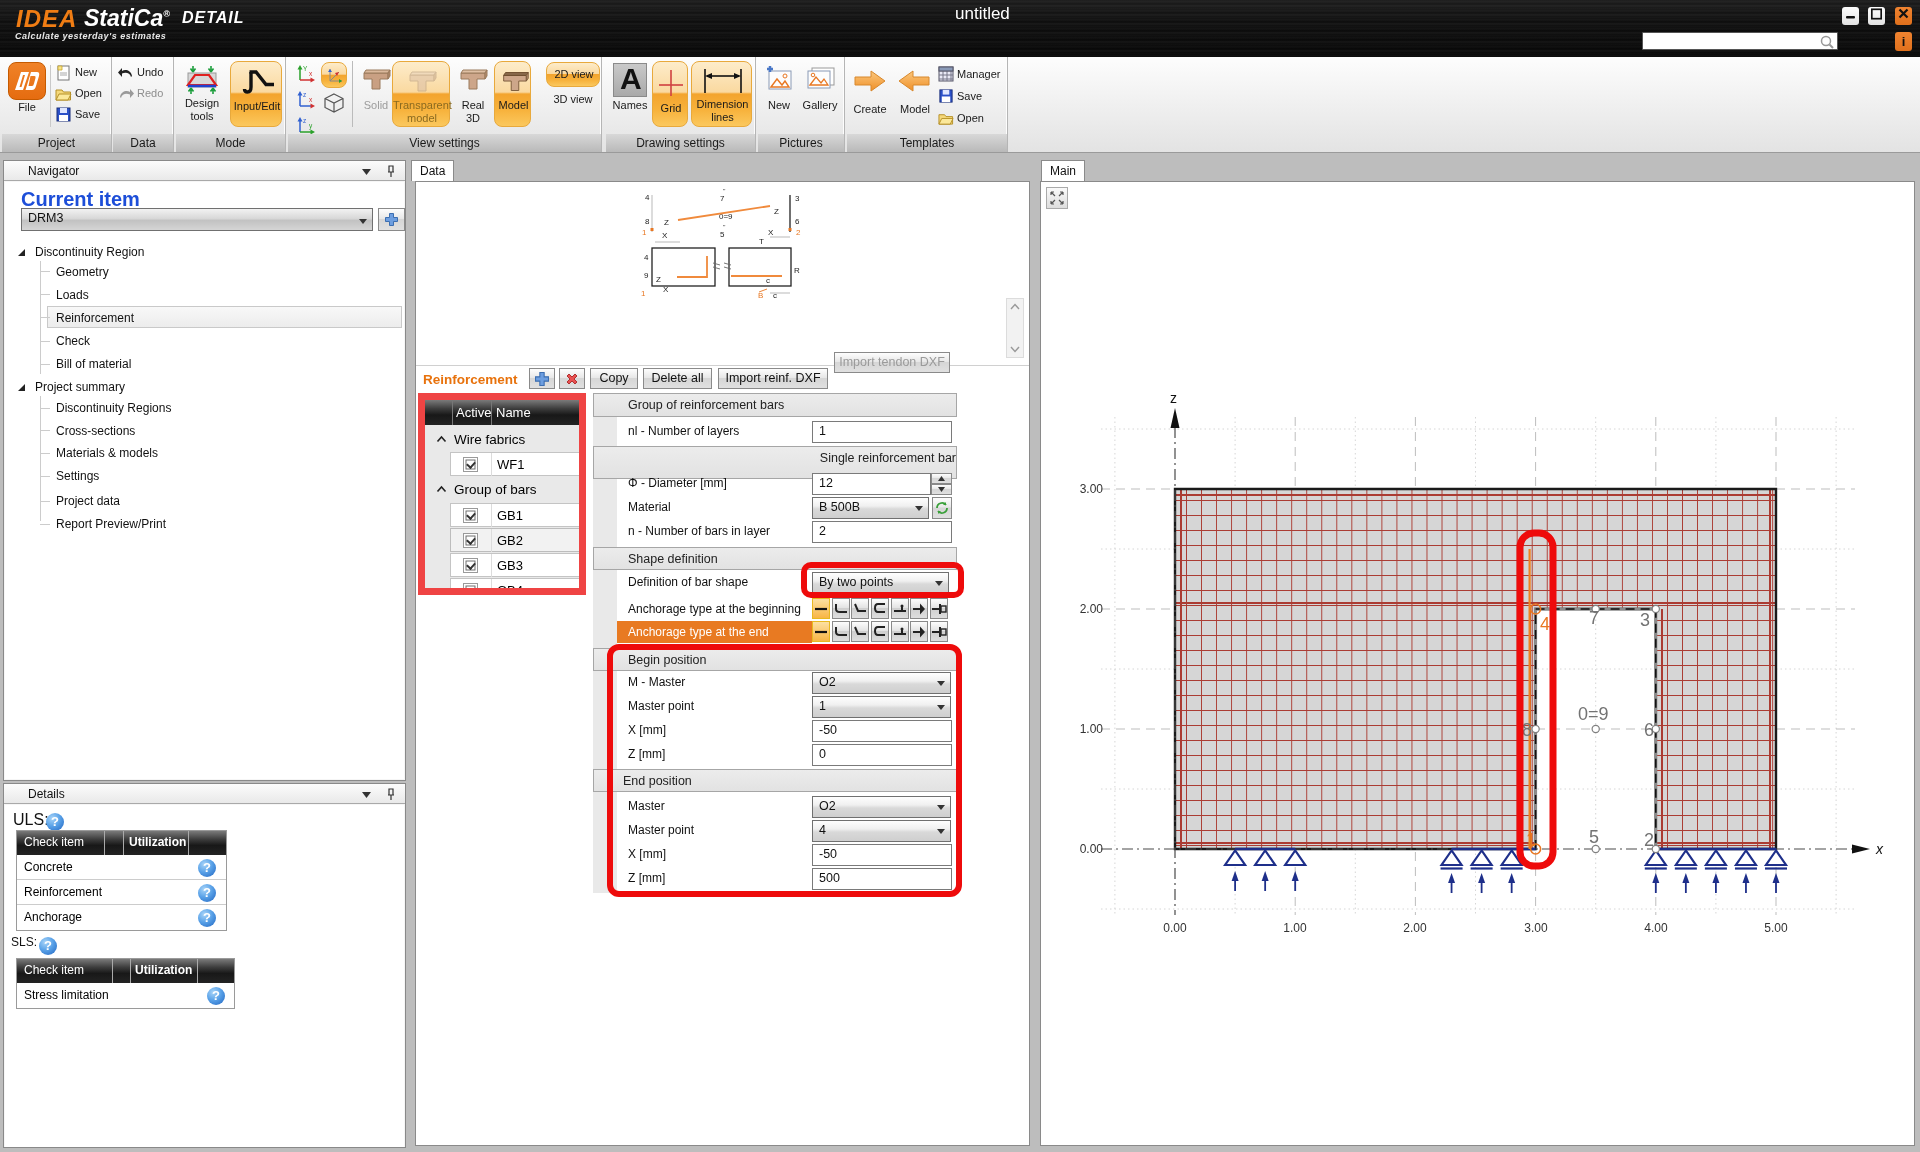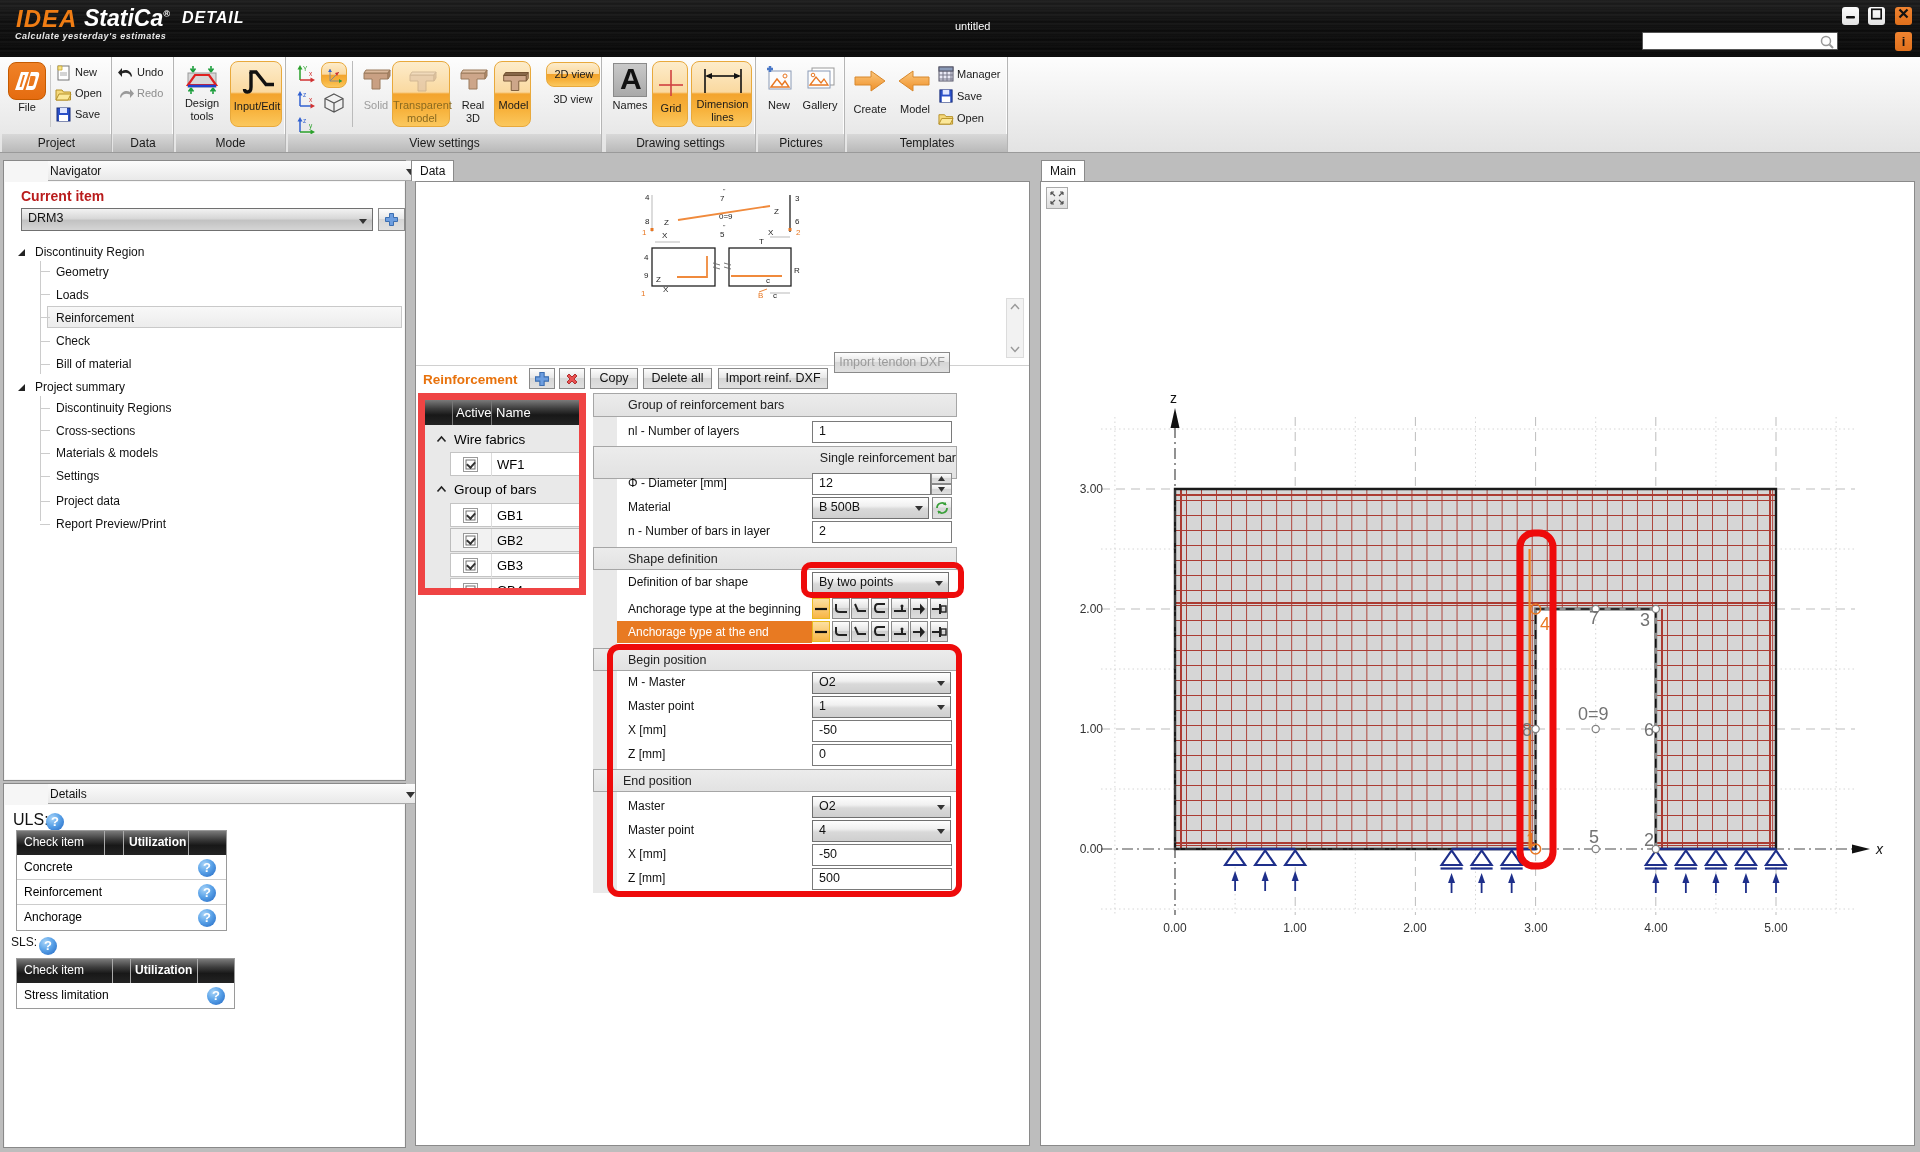--- a/index.html
+++ b/index.html
@@ -13,40 +13,40 @@
     repeating-linear-gradient(180deg,#131313 0px,#070707 1px,#1b1b1b 2px,#020202 3px,#101010 4px,#060606 5px,#222 6px,#040404 7px,#161616 8px,#090909 9px),
     #0a0a0a;
 }
 #titlebar .shine { position:absolute; left:0; top:0; width:100%; height:100%;
   background:linear-gradient(180deg, rgba(255,255,255,0.08) 0%, rgba(255,255,255,0.02) 40%, rgba(0,0,0,0.15) 100%);}
 #logo-idea { position:absolute; left:16px; top:5px; color:#f07d14; font-size:24px; font-weight:bold; font-style:italic; letter-spacing:1px; }
 #logo-statica { position:absolute; left:84px; top:5px; color:#fff; font-size:23px; font-style:italic; font-weight:bold; }
 #logo-statica sup { font-size:9px; }
 #logo-detail { position:absolute; left:182px; top:9px; color:#fff; font-size:16px; font-style:italic; font-weight:bold; letter-spacing:1px;}
 #tagline { position:absolute; left:15px; top:31px; color:#e8e8e8; font-size:9px; font-style:italic; font-weight:bold; letter-spacing:0.5px;}
-#untitled { position:absolute; left:955px; top:20px; color:#fff; font-size:11px; }
+#untitled { position:absolute; left:955px; top:4px; color:#fff; font-size:17px; }
 .winbtn { position:absolute; top:7px; width:17px; height:18px; background:linear-gradient(#fdfdfd,#e3e3e3); color:#111; font-size:11px; font-weight:bold; text-align:center; line-height:17px; border-radius:3px;}
 #btn-close { background:linear-gradient(#ef8330,#e0701c); color:#111; }
 #searchbox { position:absolute; left:1642px; top:32px; width:196px; height:18px; background:#fff; border:1px solid #555; border-radius:1px; }
 #infobtn { position:absolute; left:1895px; top:32px; width:17px; height:19px; background:linear-gradient(#ef8330,#e0701c); color:#111; font-size:13px; font-weight:bold; text-align:center; line-height:19px; border-radius:3px;}
 
 
 #ribbon { position:absolute; left:0; top:57px; width:1920px; height:96px;
   background:linear-gradient(180deg,#fdfdfd 0%,#f1f1f1 45%,#e3e3e3 100%); border-bottom:1px solid #9a9a9a;}
 .rgroup { position:absolute; top:0; height:95px; border-right:1px solid #b5b5b5; box-shadow:inset -1px 0 0 #fdfdfd; }
 .rgroup .glabel { position:absolute; left:0; bottom:0; width:100%; height:18px;
   background:linear-gradient(180deg,#d8d8d8,#b9b9b9); text-align:center; font-size:12px; color:#1a1a1a; line-height:18px; }
 .rbtn-label { font-size:11px; line-height:12px; color:#1a1a1a; text-align:center; }
 .orangebtn { background:linear-gradient(180deg,#fdecca 0%,#fad9a0 47%,#f3a42e 50%,#f7b23c 75%,#fbc85e 100%); border:1px solid #e8a93c; border-radius:8px; }
 .smallrow { position:absolute; font-size:11px; color:#1a1a1a; }
 
 
 .panel { position:absolute; background:#f6f6f6; border:1px solid #898989; }
 .panel-title { position:absolute; left:0; top:0; width:100%; height:20px; background:linear-gradient(#fcfcfc,#e9e9e9);
-  border-bottom:1px solid #a9a9a9; font-size:12px; color:#111; line-height:20px; padding-left:2px;margin-left:44px;}
+  border-bottom:1px solid #a9a9a9; font-size:12px; color:#111; line-height:20px; padding-left:24px;}
 
 
 .tab { position:absolute; background:#fff; border:1px solid #8a8a8a; border-bottom:none; font-size:12px; color:#111; padding:3px 8px 2px 8px; }
 
 
 .grouphdr { position:absolute; background:linear-gradient(#ececec,#e2e2e2); border:1px solid #a6a6a6; font-size:12.5px; color:#222; line-height:22px; padding-left:34px; }
 .flabel { position:absolute; font-size:12px; color:#111; }
 .tinput { position:absolute; background:#fff; border:1px solid #7a7a7a; font-size:12.5px; color:#111; padding-left:6px; line-height:19px;}
 .combo { position:absolute; background:linear-gradient(180deg,#fefefe 0%,#f0f0f0 40%,#d9d9d9 55%,#cfcfcf 100%); border:1px solid #707070; font-size:12.5px; color:#111; padding-left:6px; line-height:19px;}
 .combo .arr { position:absolute; right:5px; top:8px; width:0; height:0; border-left:4px solid transparent; border-right:4px solid transparent; border-top:5px solid #333; }
@@ -318,21 +318,21 @@
 <div class="panel" id="navigator" style="left:3px; top:160px; width:403px; height:621px;">
   <div class="panel-title">Navigator
     <svg class="abs" style="right:34px;top:8px;" width="9" height="6" viewBox="0 0 9 6">
           <path d="M0 0 L9 0 L4.5 6z" fill="#333"></path>
         </svg>
     <svg class="abs" style="right:10px;top:4px;" width="8" height="13" viewBox="0 0 8 13">
           <path d="M2 1 L6 1 L6 7 L2 7 Z M1 7 L7 7 M4 7 L4 12" stroke="#333" stroke-width="1.2" fill="none"></path>
         </svg>
   </div>
   <div class="abs" style="left:1px;top:21px;width:399px;height:597px;background:#fff;"></div>
-  <div class="abs" style="left:17px;top:27px;color:#b91c1c;font-weight:bold;font-size:14px;">Current item</div>
+  <div class="abs" style="left:17px;top:27px;color:#1d4ed8;font-weight:bold;font-size:20px;">Current item</div>
   <div class="combo" style="left:17px;top:47px;width:352px;height:23px;background:linear-gradient(180deg,#f2f2f2,#d8d8d8 45%,#c2c2c2 55%,#d5d5d5);">DRM3<span class="arr" style="top:10px;"></span></div>
   <div class="btn" style="left:374px;top:47px;width:27px;height:23px;">
     <svg width="13" height="13" viewBox="0 0 13 13" style="margin-top:4px;">
           <path d="M4.5 0.5 h4 v4 h4 v4 h-4 v4 h-4 v-4 h-4 v-4 h4z" fill="#6d9ee0" stroke="#3c6eb0"></path>
         </svg>
   </div>
 
   <svg class="abs" style="left:12px;top:86px;" width="12" height="12" viewBox="0 0 12 12">
         <path d="M9 2 L9 9 L2 9 Z" fill="#222"></path>
       </svg>

